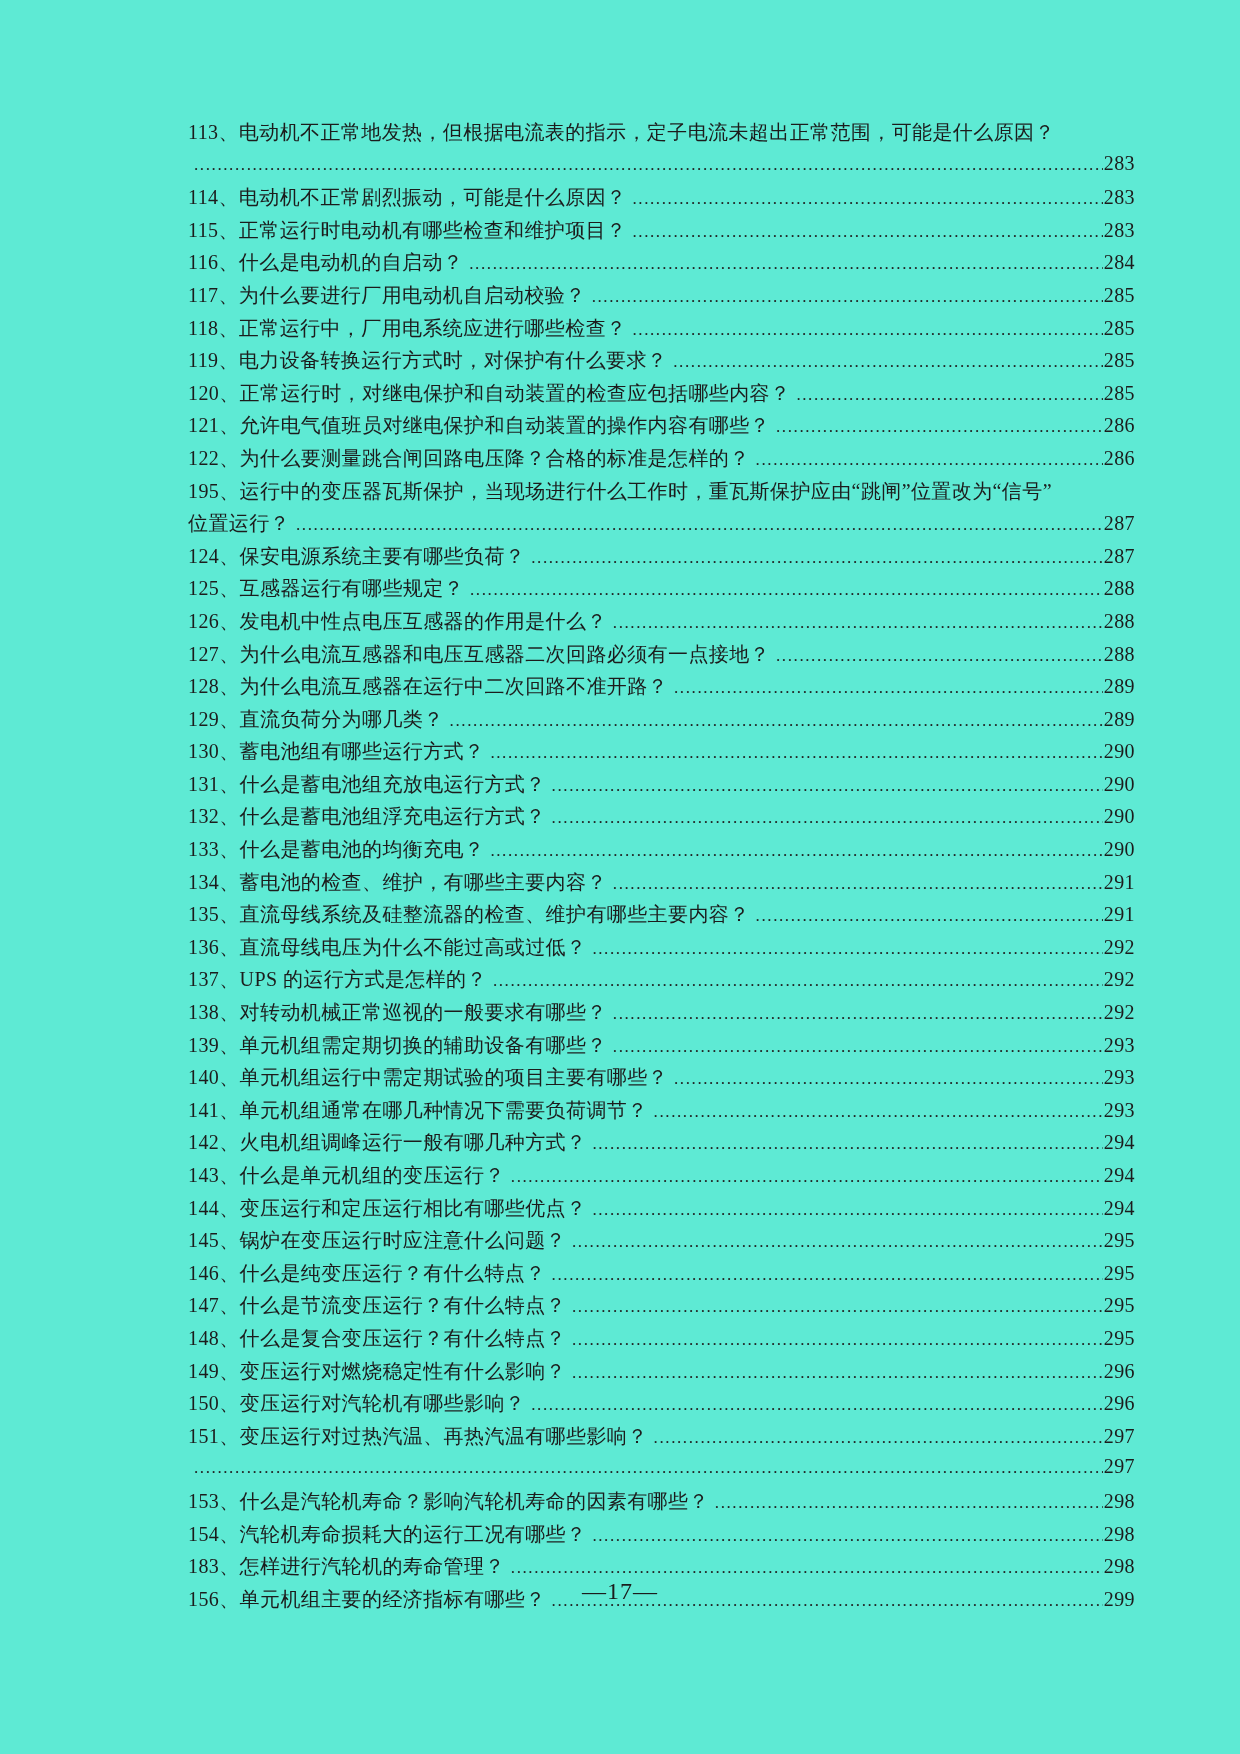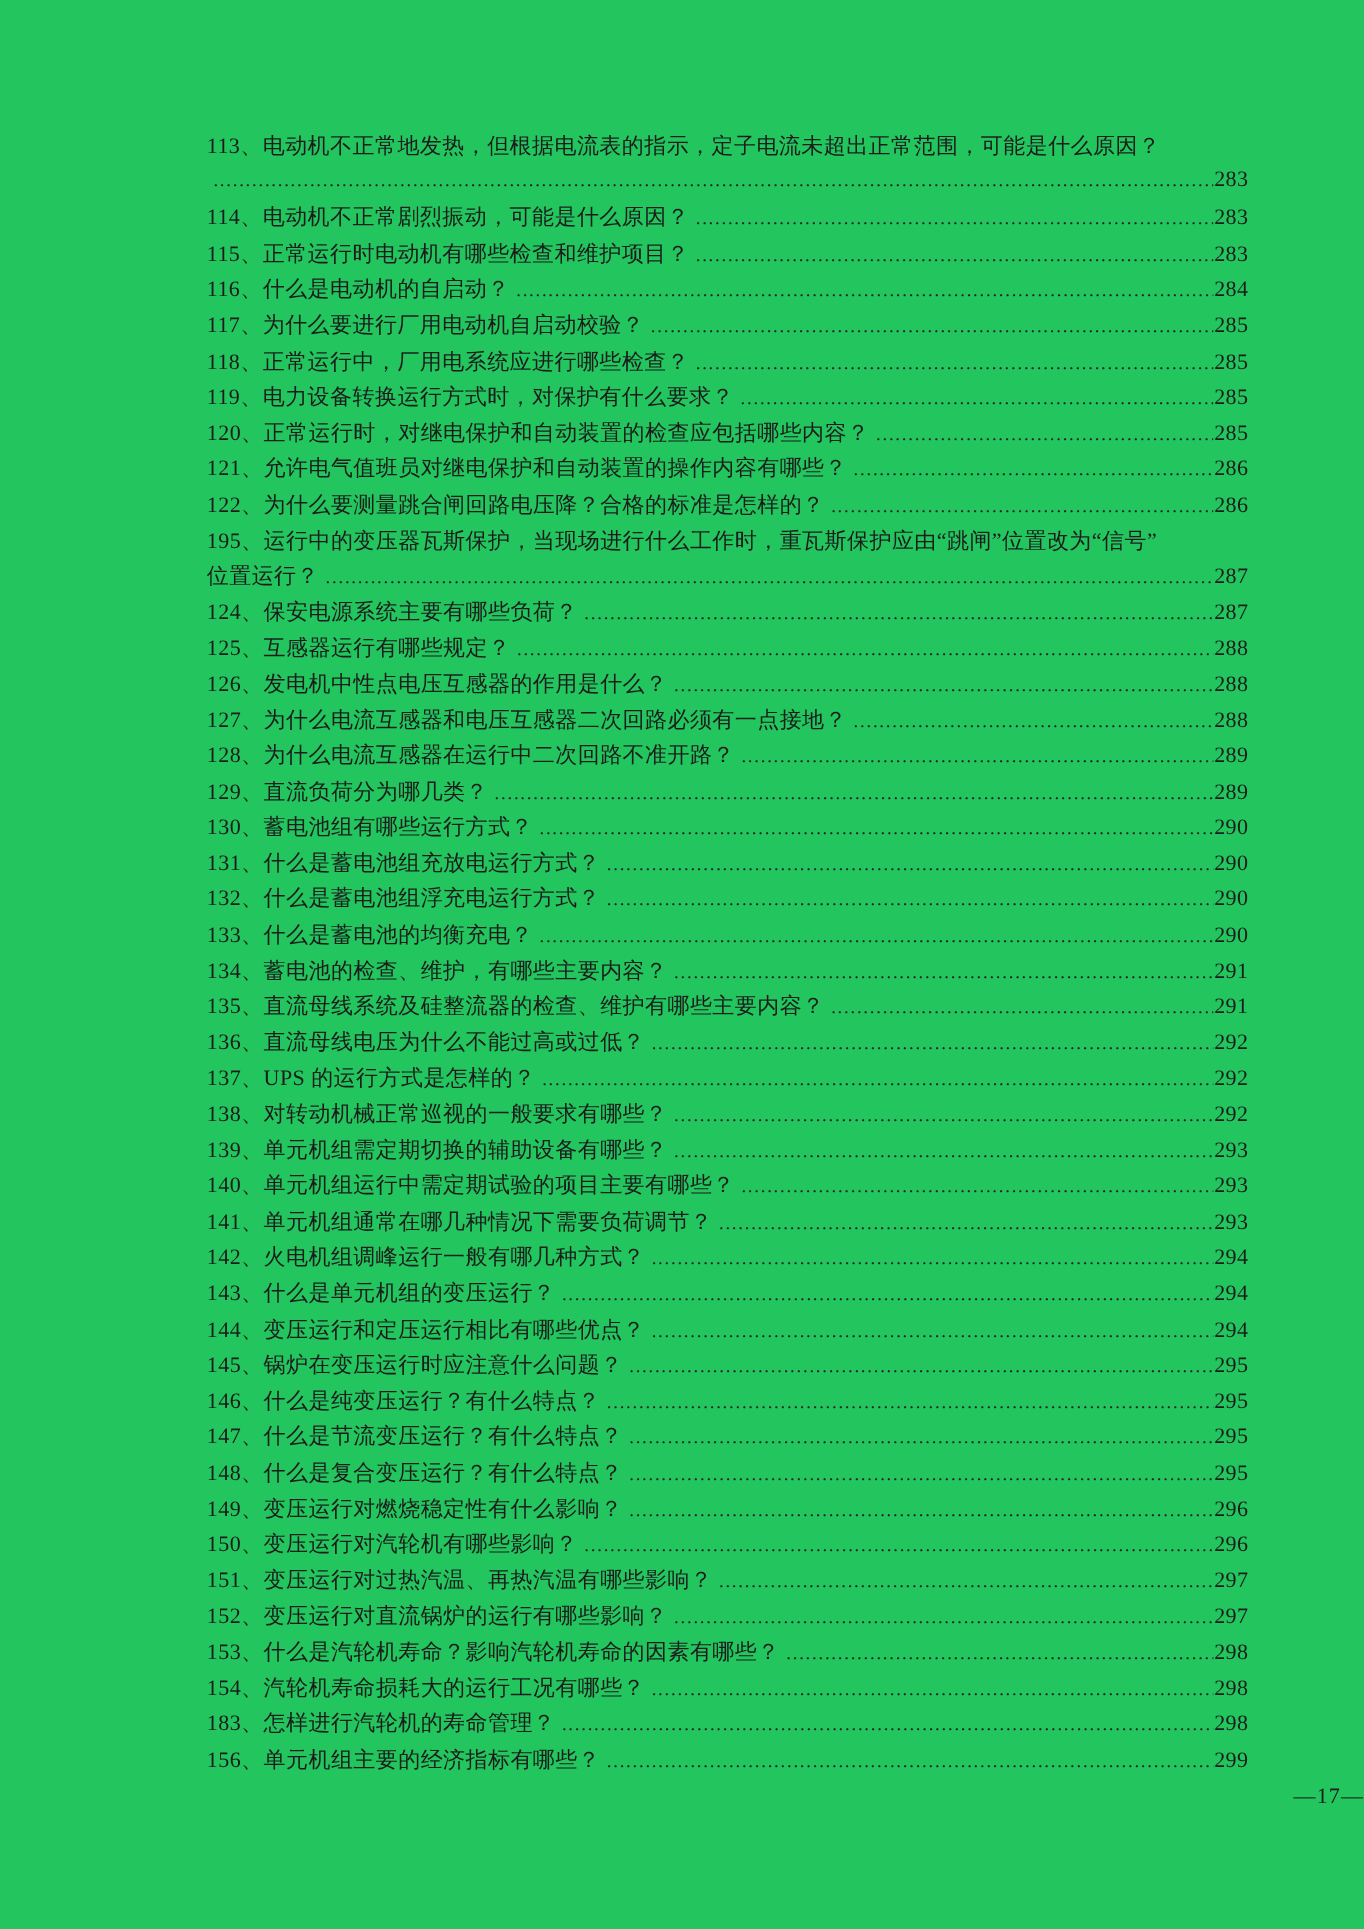--- a/index.html
+++ b/index.html
@@ -1,21 +1,21 @@
 <!DOCTYPE html>
 <html><head>
 <meta charset="utf-8">
 <style>
   html,body{margin:0;padding:0;background:#e8e8e8;}
   .page{
     position:relative;
     width:1240px;
     height:1754px;
     margin:0 auto;
-    background:#22c55e;
+    background:#5eead4;
     font-family:"Liberation Serif","DejaVu Serif",serif;
     color:#1c1c1c;
     overflow:hidden;
   }
   .toc{
     position:absolute;
     left:188px;
     top:119px;
     width:947px;
   }
@@ -47,24 +47,24 @@
     color:#222;
   }
   .pg{
     flex:0 0 auto;
     font-size:20px;
     padding-left:1px;
   }
   .footer{
     position:absolute;
     left:0;
-    top:1622px;
+    top:1578px;
     width:100%;
-    text-align:right;
-    font-size:20px;
+    text-align:center;
+    font-size:24px;
     letter-spacing:1px;
   }
 </style>
 </head>
 <body>
 
 <div class="page">
   <div class="toc" id="toc">
       <div class="toc-line fullline">
         <span class="t">113、电动机不正常地发热，但根据电流表的指示，定子电流未超出正常范围，可能是什么原因？</span>
@@ -261,21 +261,20 @@
         <span class="t">150、变压运行对汽轮机有哪些影响？</span>
         <span class="dots"></span>
         <span class="pg">296</span>
       </div>
       <div class="toc-line">
         <span class="t">151、变压运行对过热汽温、再热汽温有哪些影响？</span>
         <span class="dots"></span>
         <span class="pg">297</span>
       </div>
       <div class="toc-line">
-        <span class="t">152、变压运行对直流锅炉的运行有哪些影响？</span>
         <span class="dots"></span>
         <span class="pg">297</span>
       </div>
       <div class="toc-line">
         <span class="t">153、什么是汽轮机寿命？影响汽轮机寿命的因素有哪些？</span>
         <span class="dots"></span>
         <span class="pg">298</span>
       </div>
       <div class="toc-line">
         <span class="t">154、汽轮机寿命损耗大的运行工况有哪些？</span>

